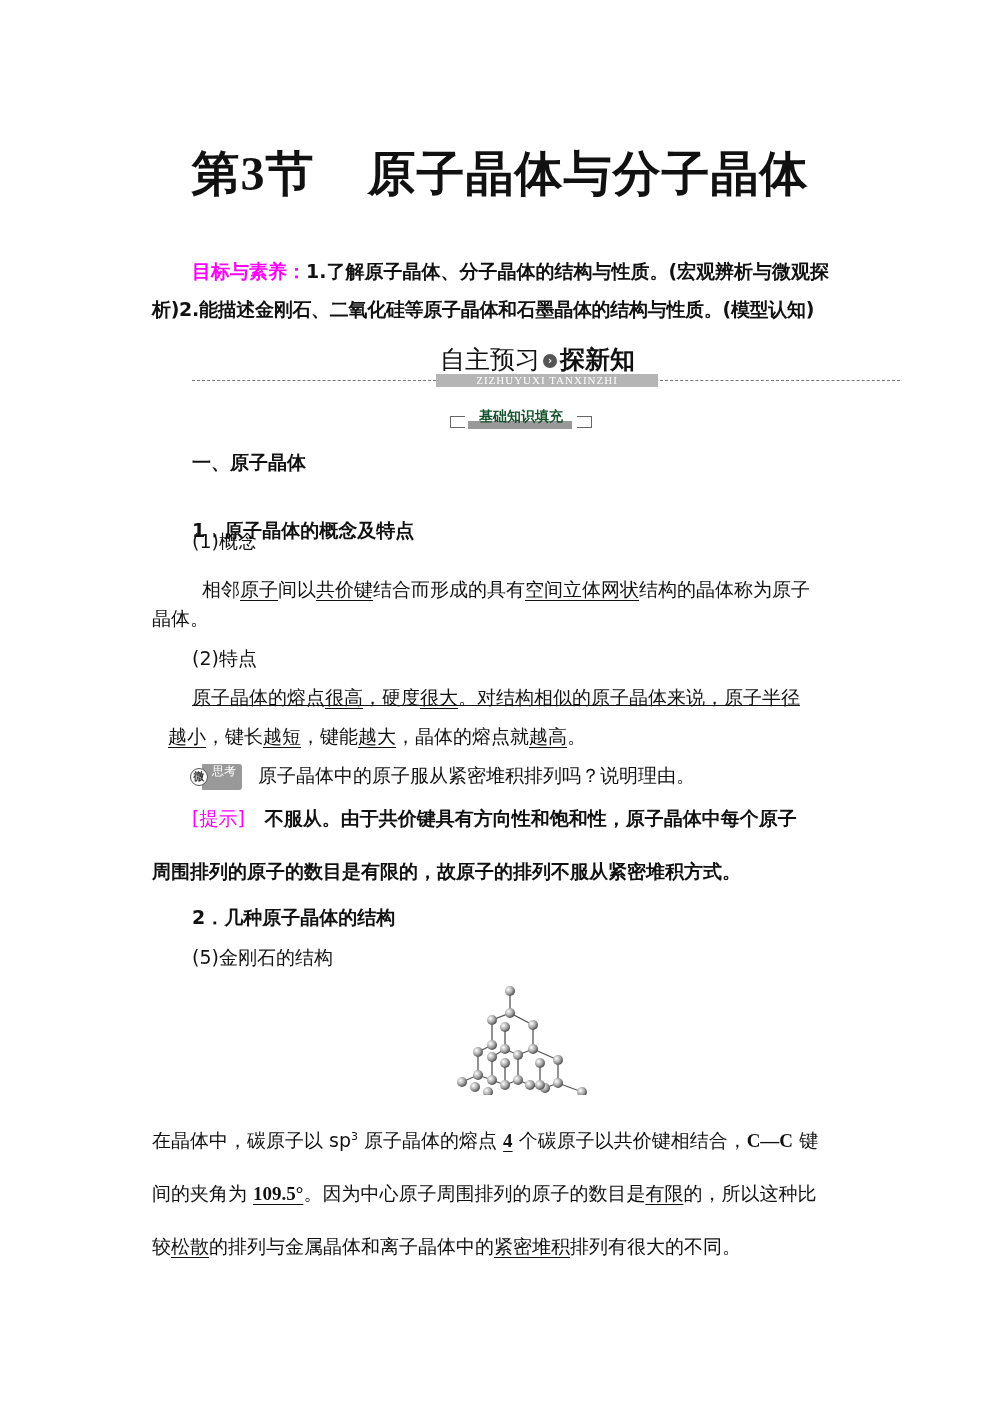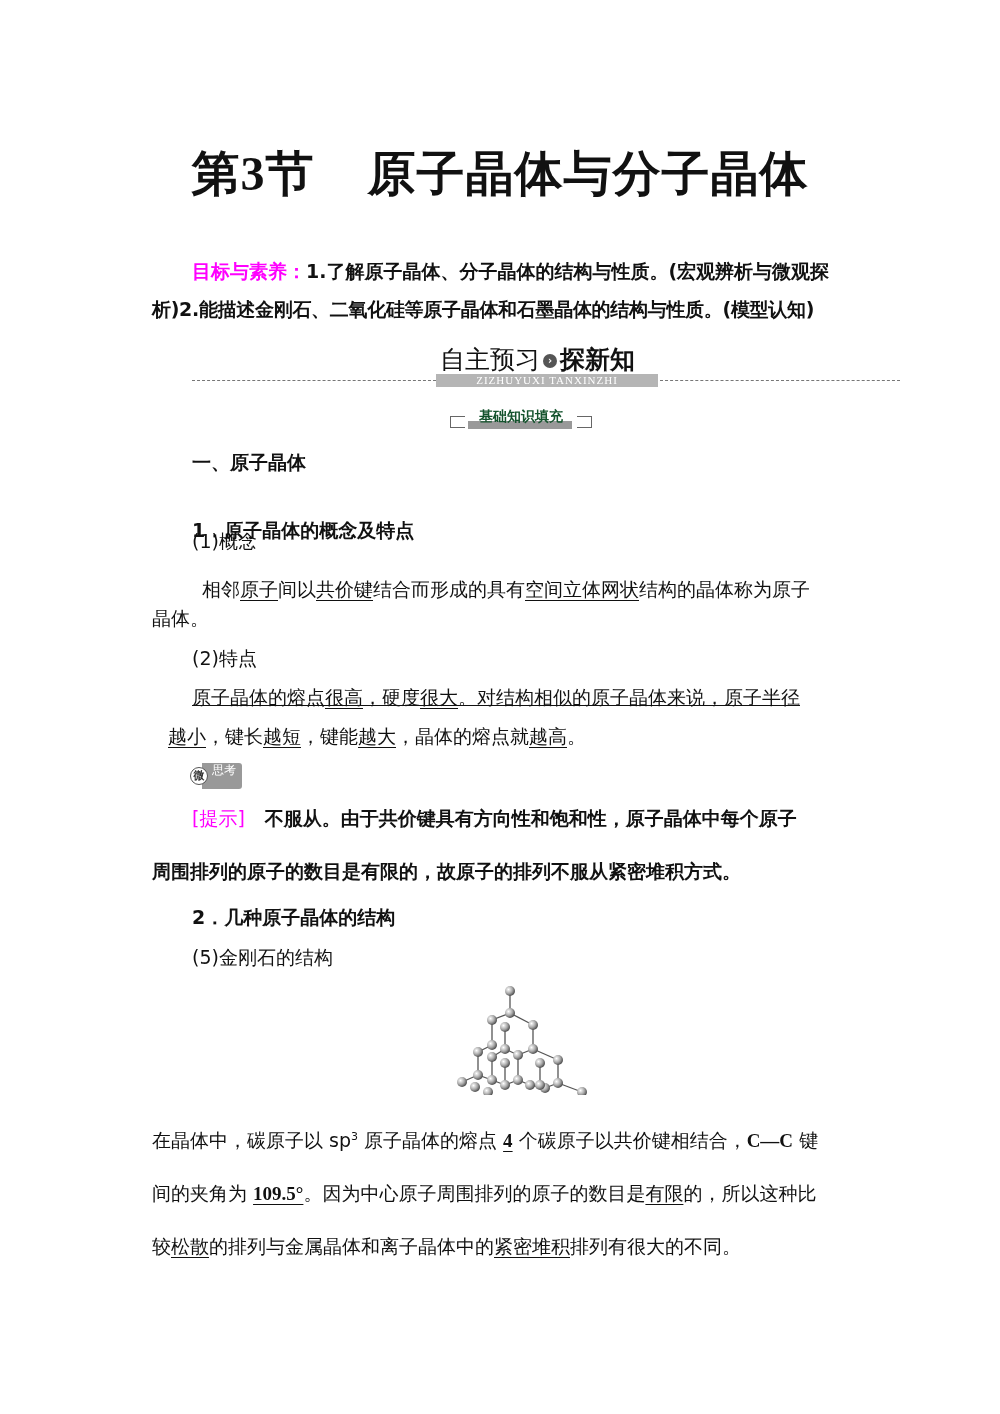--- a/index.html
+++ b/index.html
@@ -129,21 +129,21 @@
   <span>原子晶体的熔点</span><u>很高</u><span>，硬度</span><u>很大</u><span>。对结构相似的原子晶体来说，原子半径</span>
 </div>
 <div class="abs line" style="left:168px; top:724px;">
   <u>越小</u><span>，键长</span><u>越短</u><span>，键能</span><u>越大</u><span>，晶体的熔点就</span><u>越高</u><span>。</span>
 </div>
 
 <div class="abs line" style="left:190px; top:763px;">
   <span class="think">
     <span class="circle">微</span>
       <span class="pill">思考</span>
-  </span>
+  </span><span>原子晶体中的原子服从紧密堆积排列吗？说明理由。</span>
 </div>
 
 <div class="abs bold-line" style="left:192px; top:806px;">
   <span class="magenta" style="font-weight:normal;">[提示]</span>&nbsp;&nbsp;&nbsp;<span>不服从。由于共价键具有方向性和饱和性，原子晶体中每个原子</span>
 </div>
 <div class="abs bold-line" style="left:152px; top:859px;">周围排列的原子的数目是有限的，故原子的排列不服从紧密堆积方式。</div>
 
 <div class="abs line hd" style="left:192px; top:905px;">2．几种原子晶体的结构</div>
 <div class="abs line" style="left:192px; top:945px;">(5)金刚石的结构</div>
 

